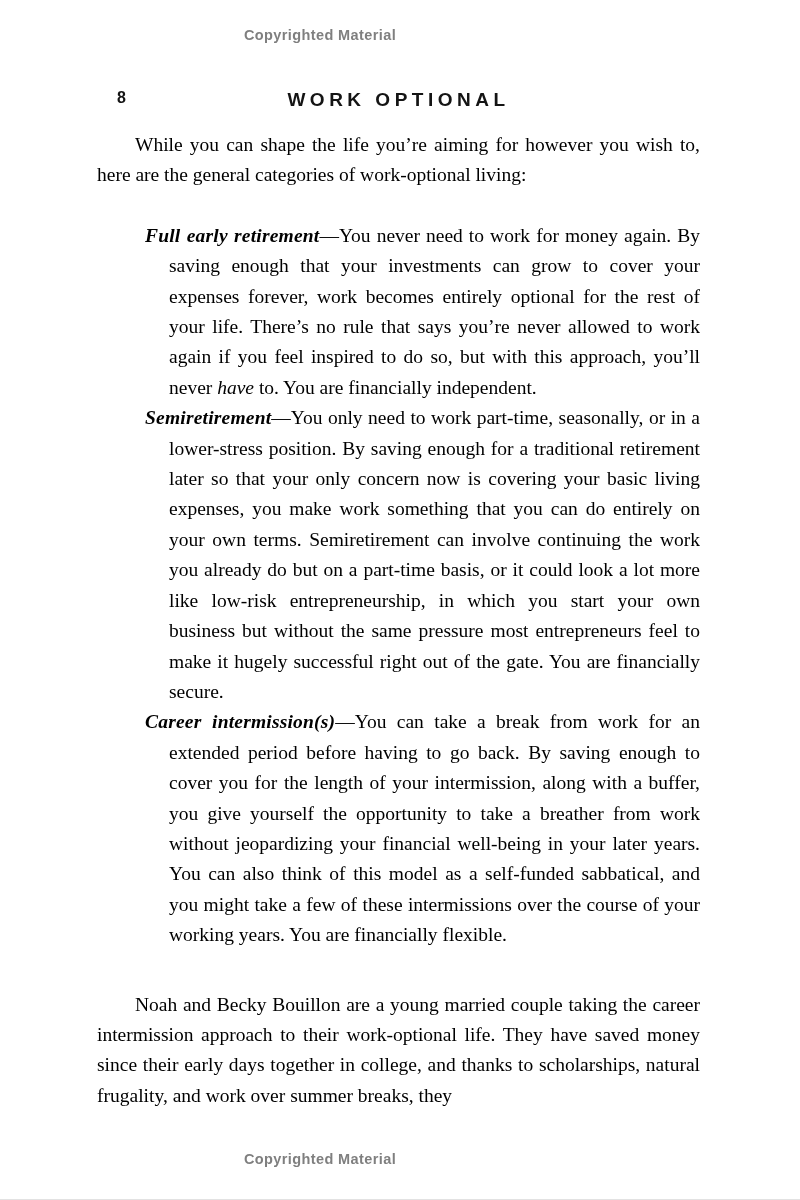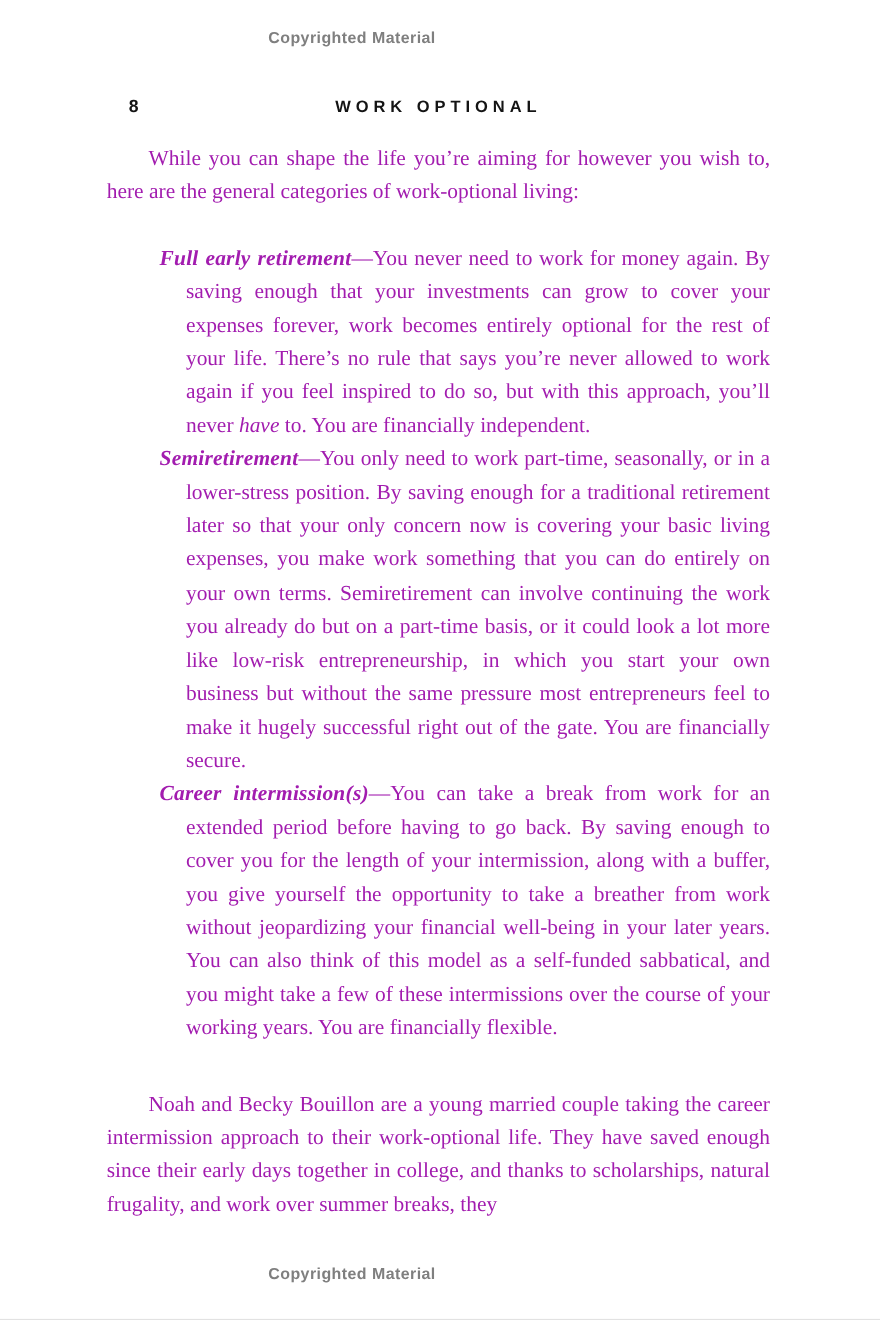--- a/index.html
+++ b/index.html
@@ -46,35 +46,35 @@
     font-weight: 600;
     color: #141414;
   }
   .running-header {
     position: absolute;
     left: 0;
     width: 100%;
     top: 0;
     text-align: center;
     font-family: "Liberation Sans", sans-serif;
-    font-size: 15px;
+    font-size: 19px;
     font-weight: 600;
     letter-spacing: 4.5px;
     color: #141414;
   }
 
   .body-text {
     position: absolute;
     top: 130px;
     left: 97px;
     width: 603px;
     font-family: "Liberation Serif", serif;
     font-size: 19.5px;
     line-height: 30.4px;
-    color: #a21caf;
+    color: #000000;
     text-align: justify;
   }
   .para {
     margin: 0;
     text-indent: 38px;
   }
   .category-list {
     margin-top: 30px;
     margin-bottom: 39px;
   }
@@ -111,19 +111,19 @@
     <div class="category-list">
 
       <p class="category-item"><span class="category-term">Full early retirement</span><span>—You never need to work for money again. By saving enough that your investments can grow to cover your expenses forever, work becomes entirely optional for the rest of your life. There’s no rule that says you’re never allowed to work again if you feel inspired to do so, but with this approach, you’ll never </span><span class="inline-italic">have</span><span> to. You are financially independent.</span></p>
 
       <p class="category-item"><span class="category-term">Semiretirement</span><span>—You only need to work part-time, seasonally, or in a lower-stress position. By saving enough for a traditional retirement later so that your only concern now is covering your basic living expenses, you make work something that you can do entirely on your own terms. Semiretirement can involve continuing the work you already do but on a part-time basis, or it could look a lot more like low-risk entrepreneurship, in which you start your own business but without the same pressure most entrepreneurs feel to make it hugely successful right out of the gate. You are financially secure.</span><span class="inline-italic"></span><span></span></p>
 
       <p class="category-item"><span class="category-term">Career intermission(s)</span><span>—You can take a break from work for an extended period before having to go back. By saving enough to cover you for the length of your intermission, along with a buffer, you give yourself the opportunity to take a breather from work without jeopardizing your financial well-being in your later years. You can also think of this model as a self-funded sabbatical, and you might take a few of these intermissions over the course of your working years. You are financially flexible.</span><span class="inline-italic"></span><span></span></p>
 
     </div>
 
-    <p class="para">Noah and Becky Bouillon are a young married couple taking the career intermission approach to their work-optional life. They have saved enough since their early days together in college, and thanks to scholarships, natural frugality, and work over summer breaks, they</p>
+    <p class="para">Noah and Becky Bouillon are a young married couple taking the career intermission approach to their work-optional life. They have saved money since their early days together in college, and thanks to scholarships, natural frugality, and work over summer breaks, they</p>
 
   </div>
 
   <div class="copyright-notice copyright-bottom">Copyrighted Material</div>
 
 </div>
 
 </body></html>

